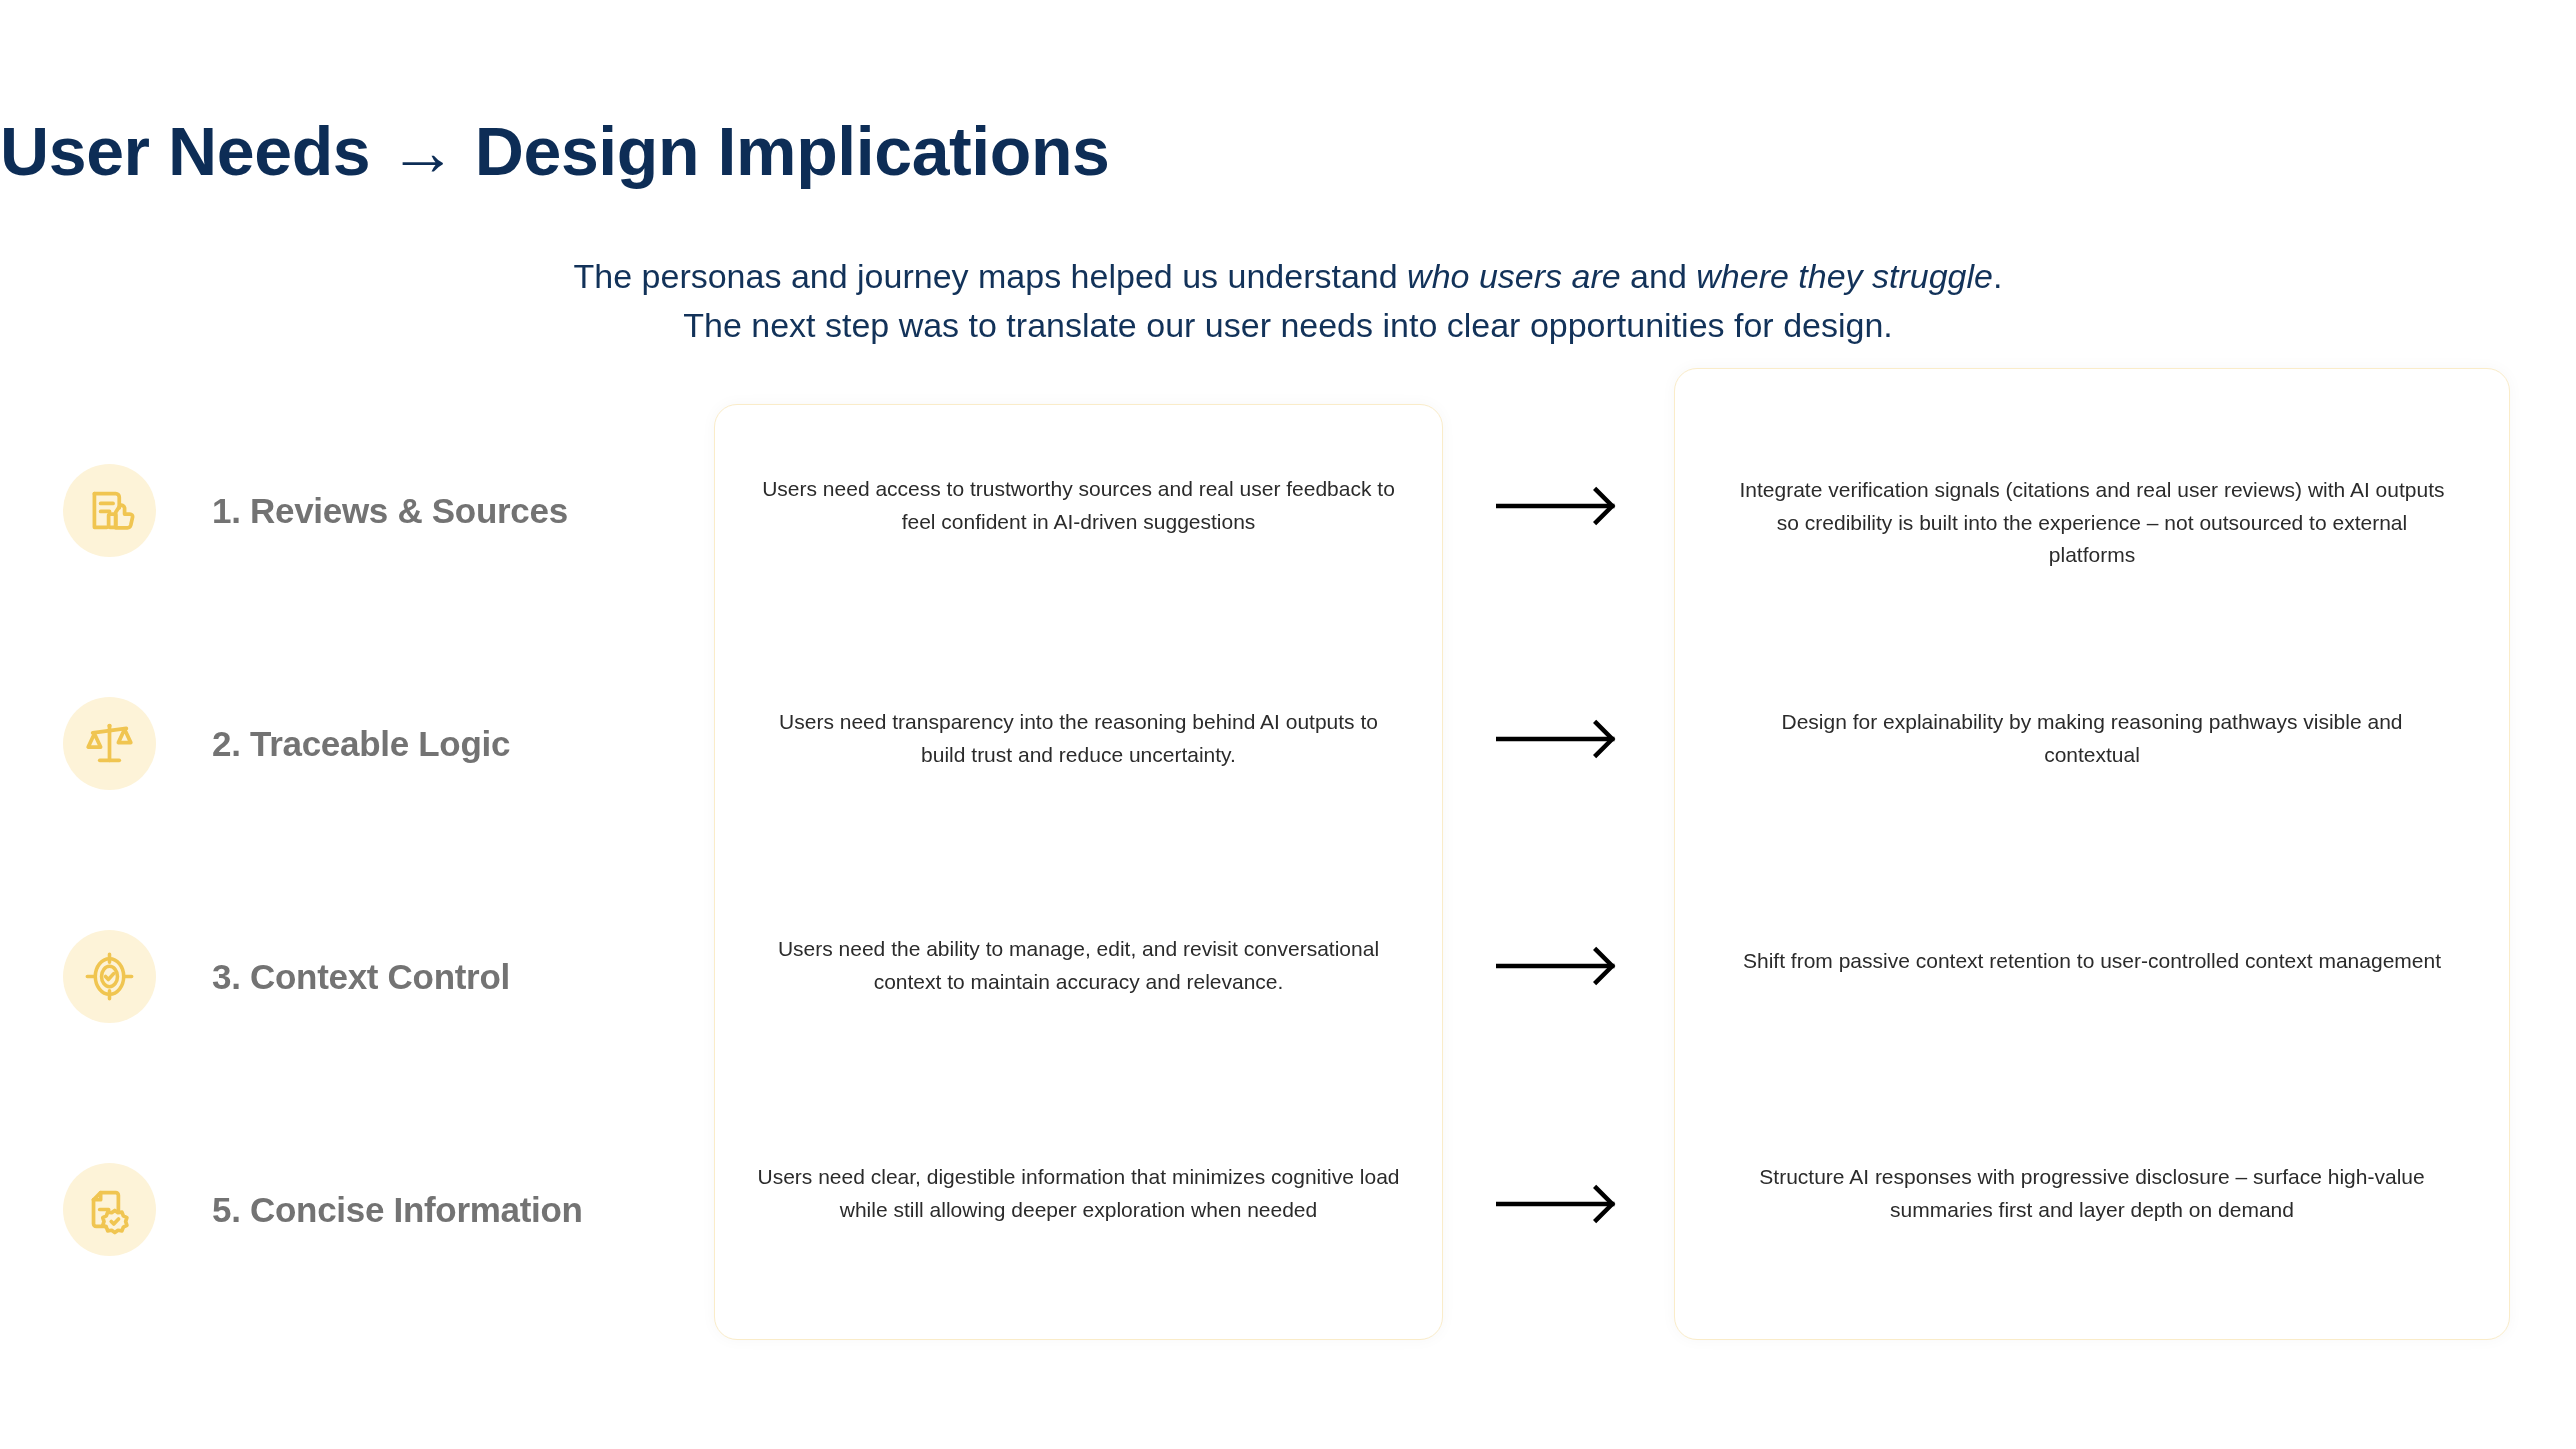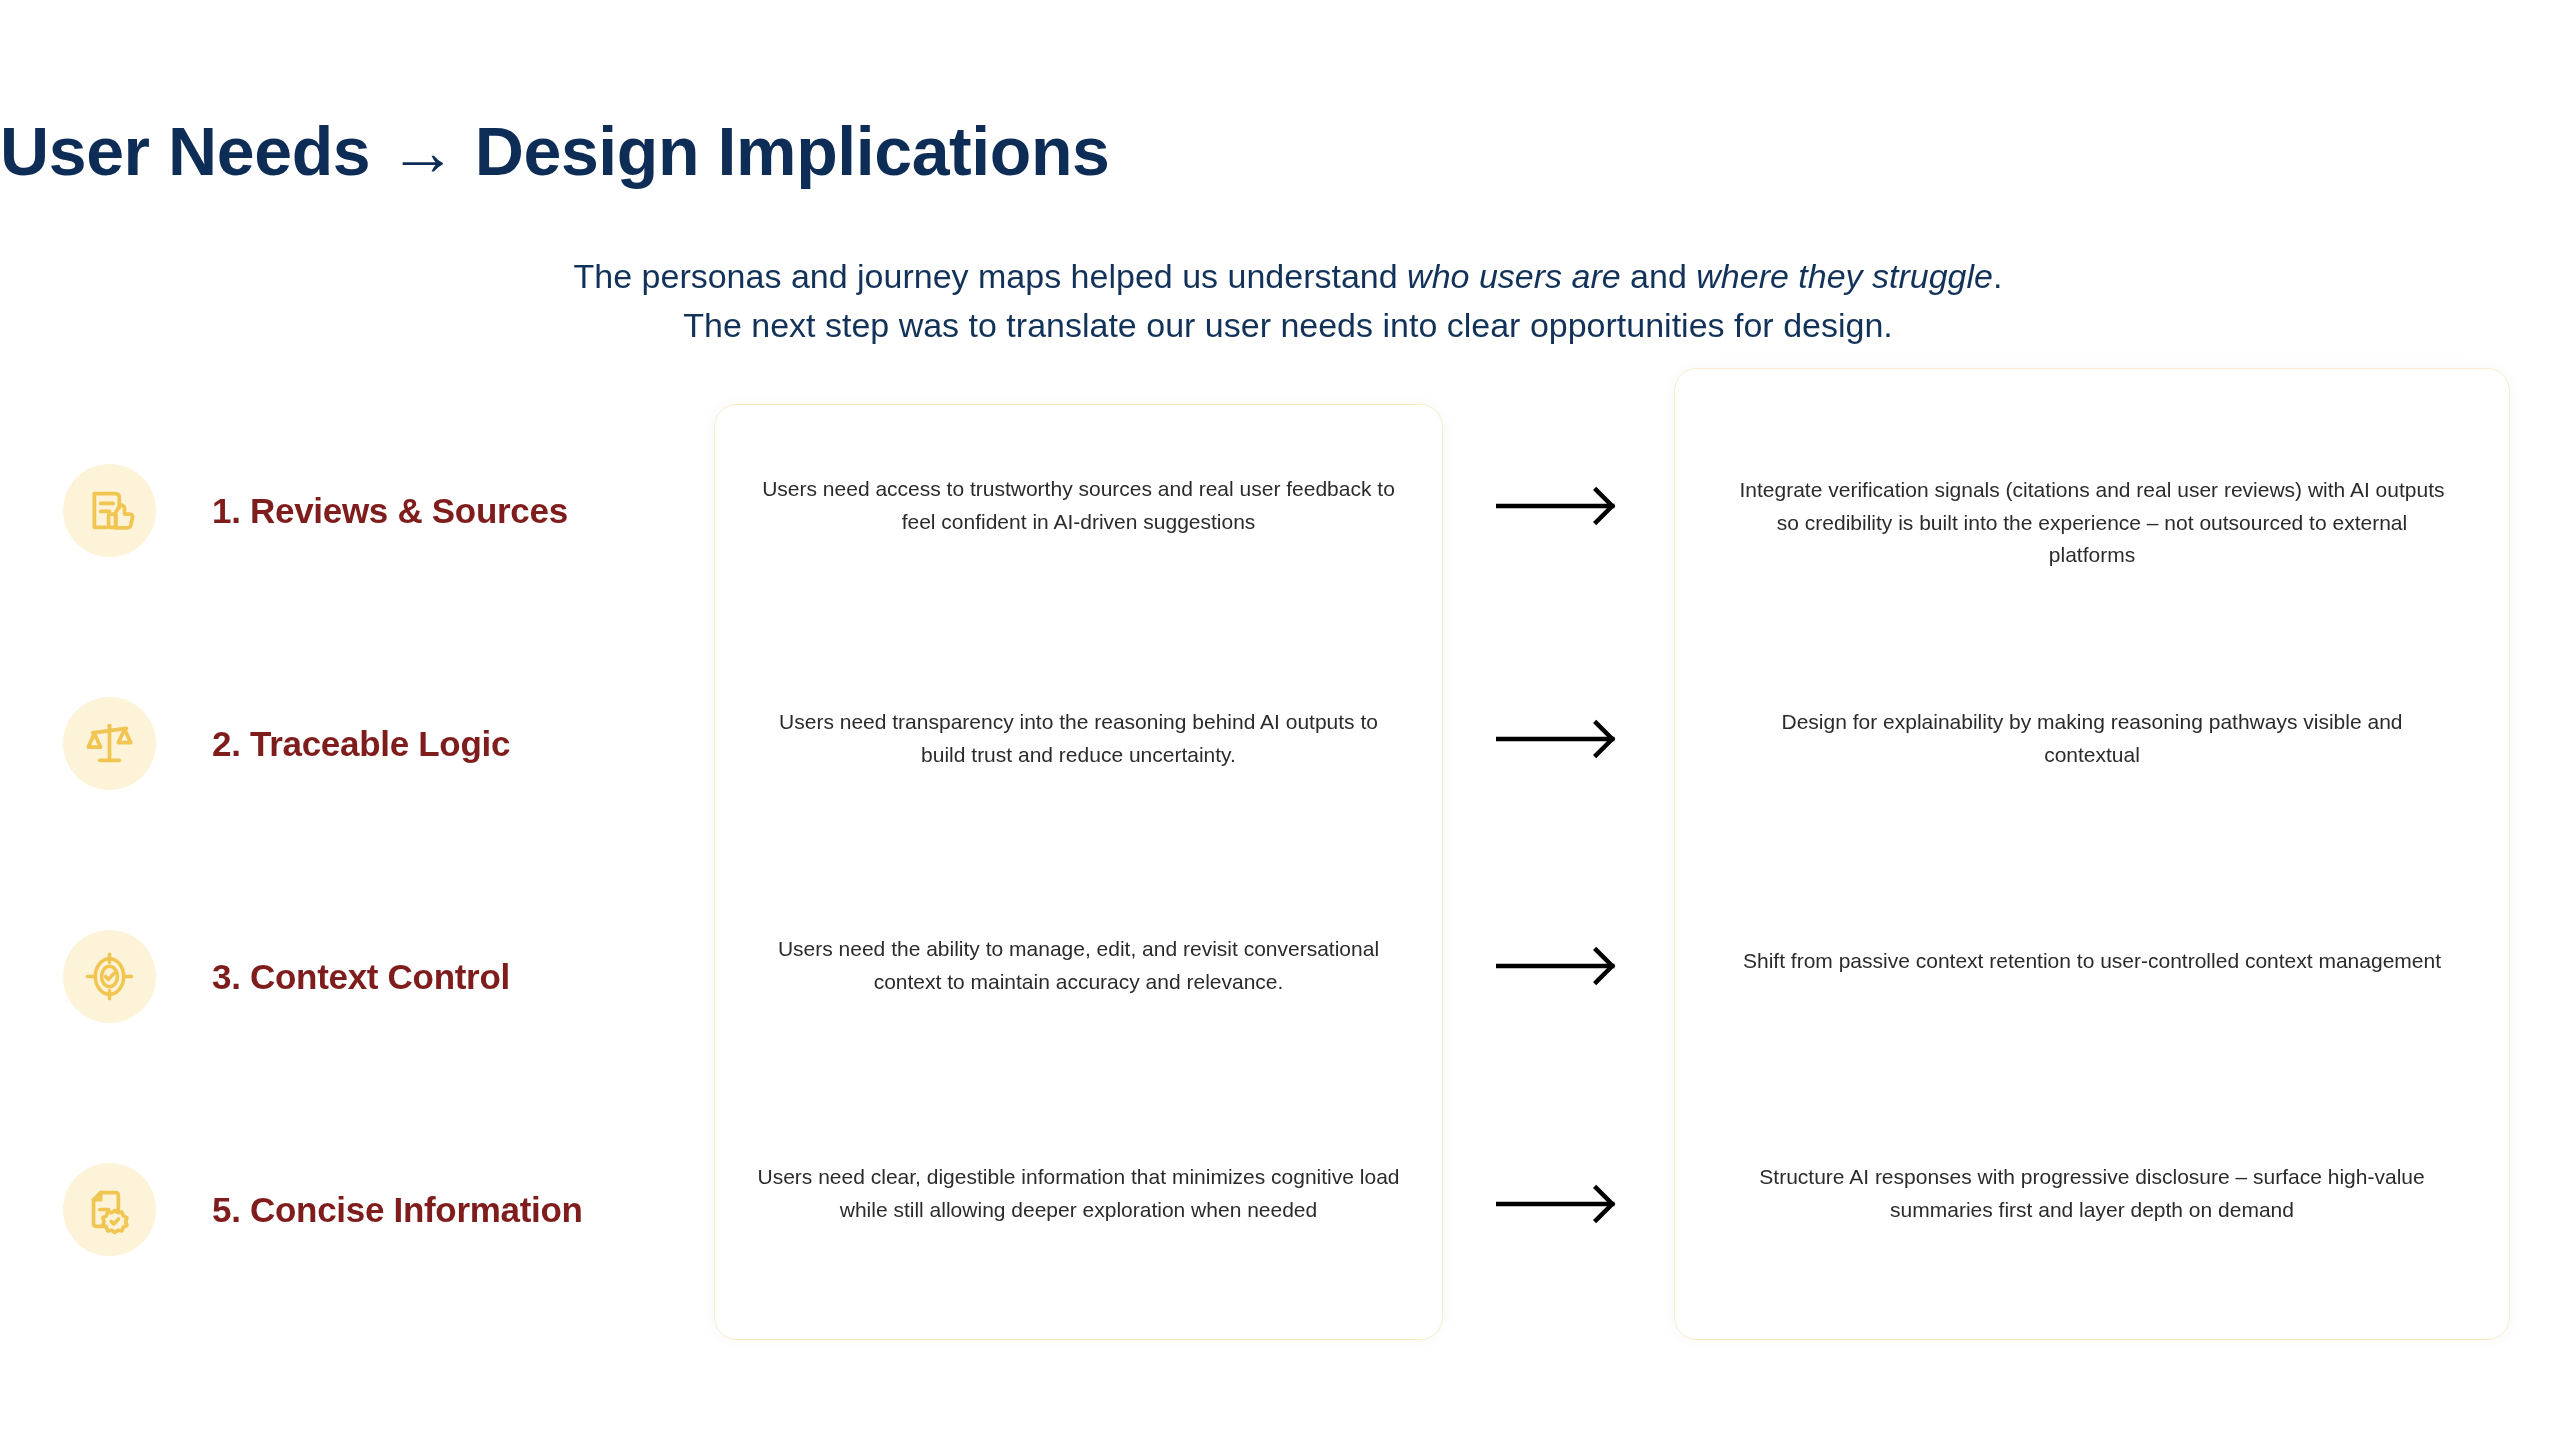--- a/index.html
+++ b/index.html
@@ -63,21 +63,21 @@
     display: flex;
     align-items: center;
     justify-content: center;
     flex: 0 0 auto;
   }
   .need-icon-wrap svg { display: block; }
   .need-label {
     margin-left: 56px;
     font-size: 35px;
     font-weight: 700;
-    color: #7f1d1d;
+    color: #737373;
     white-space: nowrap;
     letter-spacing: -0.3px;
   }
 
   
   .card {
     position: absolute;
     border: 1.8px solid #faecc9;
     border-radius: 23px;
     background: #ffffff;

